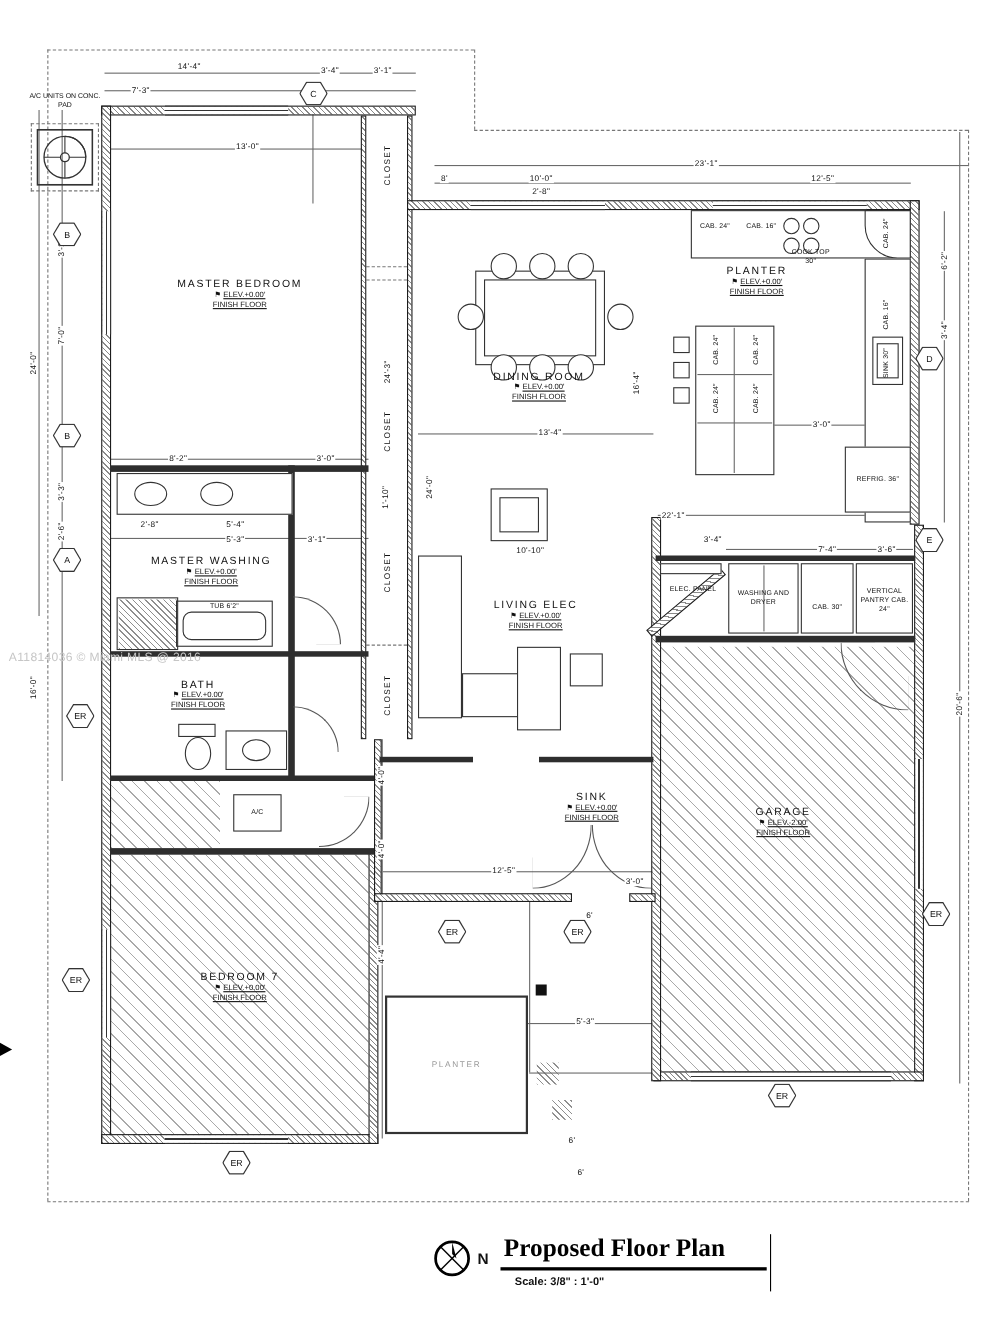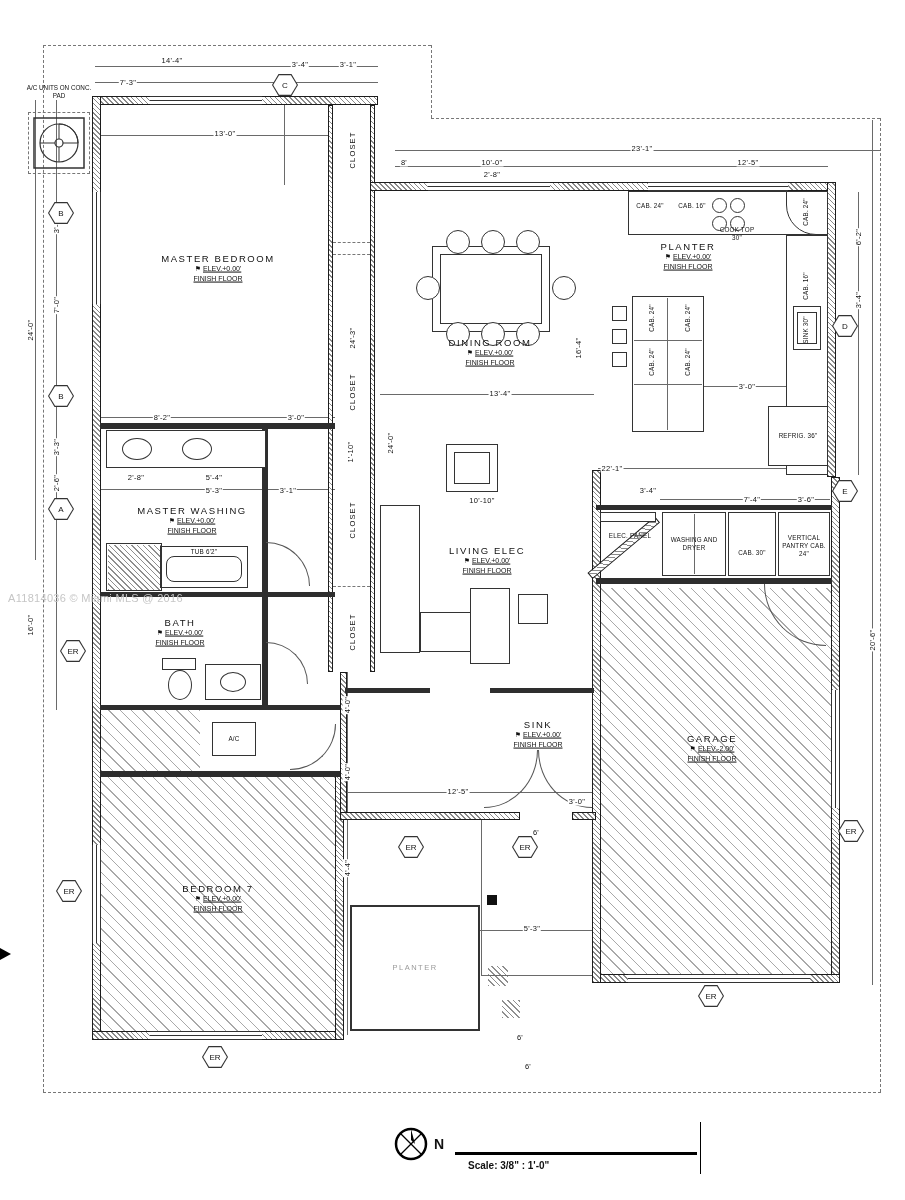--- a/index.html
+++ b/index.html
@@ -407,17 +407,18 @@
   <div class="watermark" style="left:8px;top:592px">A11814036 © Miami MLS @ 2016</div>
   <div class="edge-arrow" style="left:0;top:948px"></div>
 
   <svg class="abs" style="left:393px;top:1126px;z-index:6" width="36" height="36" viewBox="0 0 36 36">
     <circle cx="18" cy="18" r="15" fill="none" stroke="#000" stroke-width="2.5"></circle>
     <line x1="7" y1="7" x2="29" y2="29" stroke="#000" stroke-width="1.3"></line>
     <line x1="29" y1="7" x2="7" y2="29" stroke="#000" stroke-width="1.3"></line>
     <path d="M18 3 L22 18 L18 14 Z" fill="#000"></path>
   </svg>
   <div class="north-n" style="left:434px;top:1136px">N</div>
+  <div class="plan-title" style="left:458px;top:1122px">Proposed Floor Plan</div>
   <div class="title-rule" style="left:455px;top:1152px;width:242px"></div>
   <div class="scale-text" style="left:468px;top:1160px">Scale:  3/8" : 1'-0"</div>
   <div class="line-v" style="left:700px;top:1122px;height:52px;background:#000"></div>
 
 </div>
 
 </body></html>

